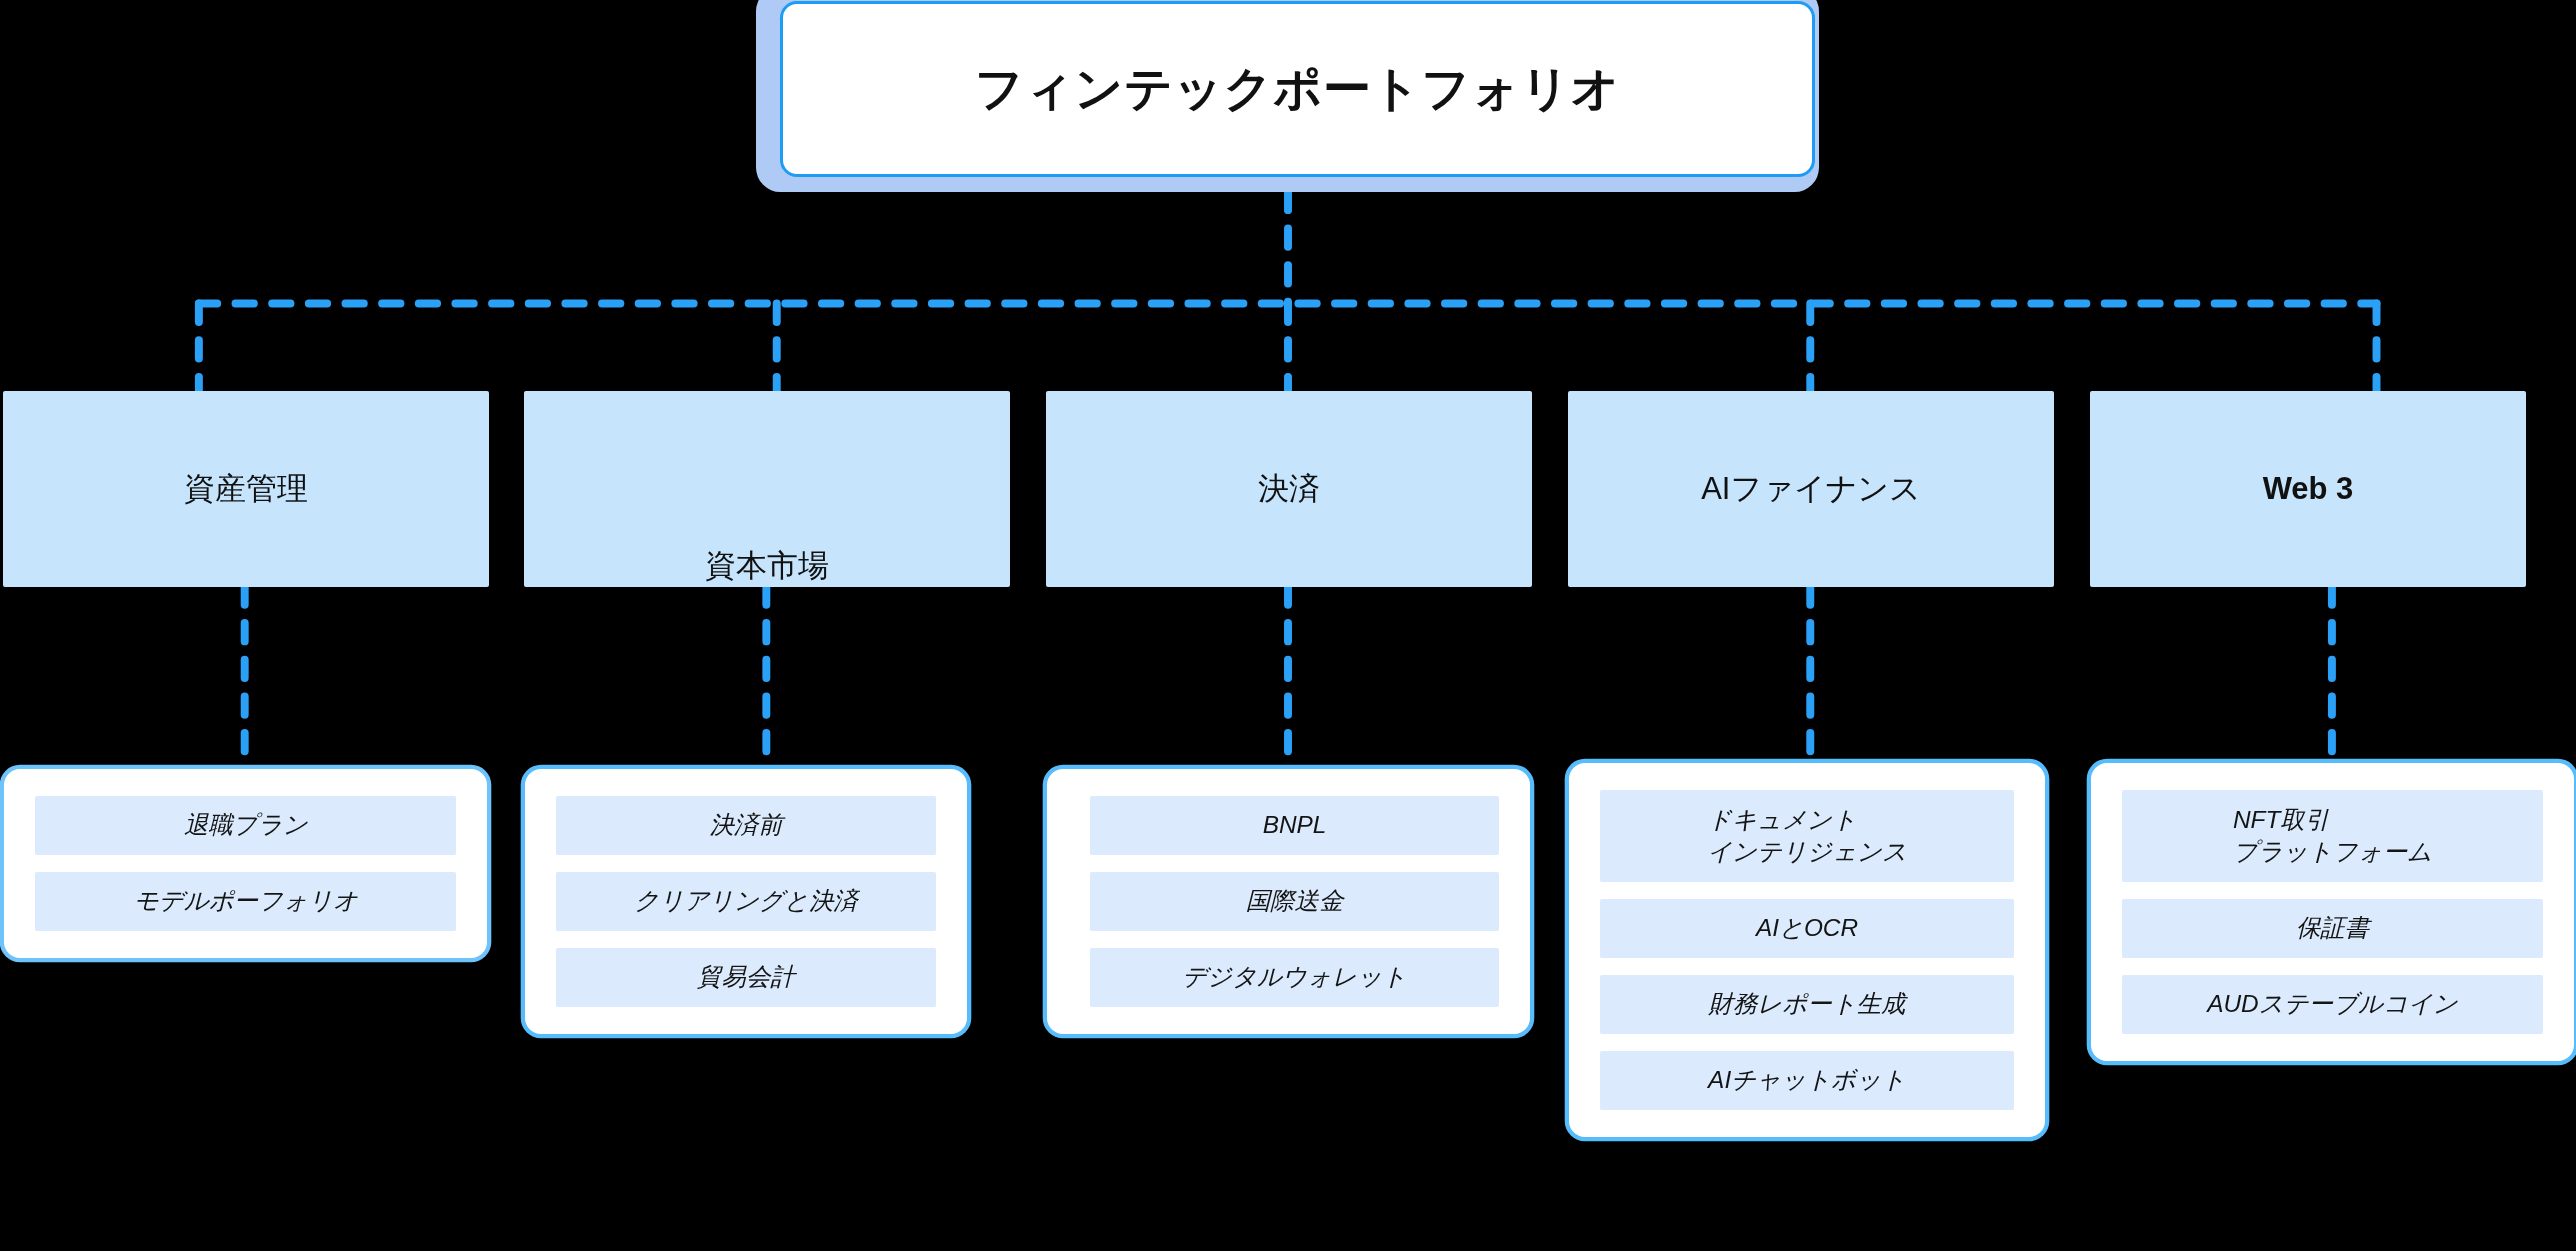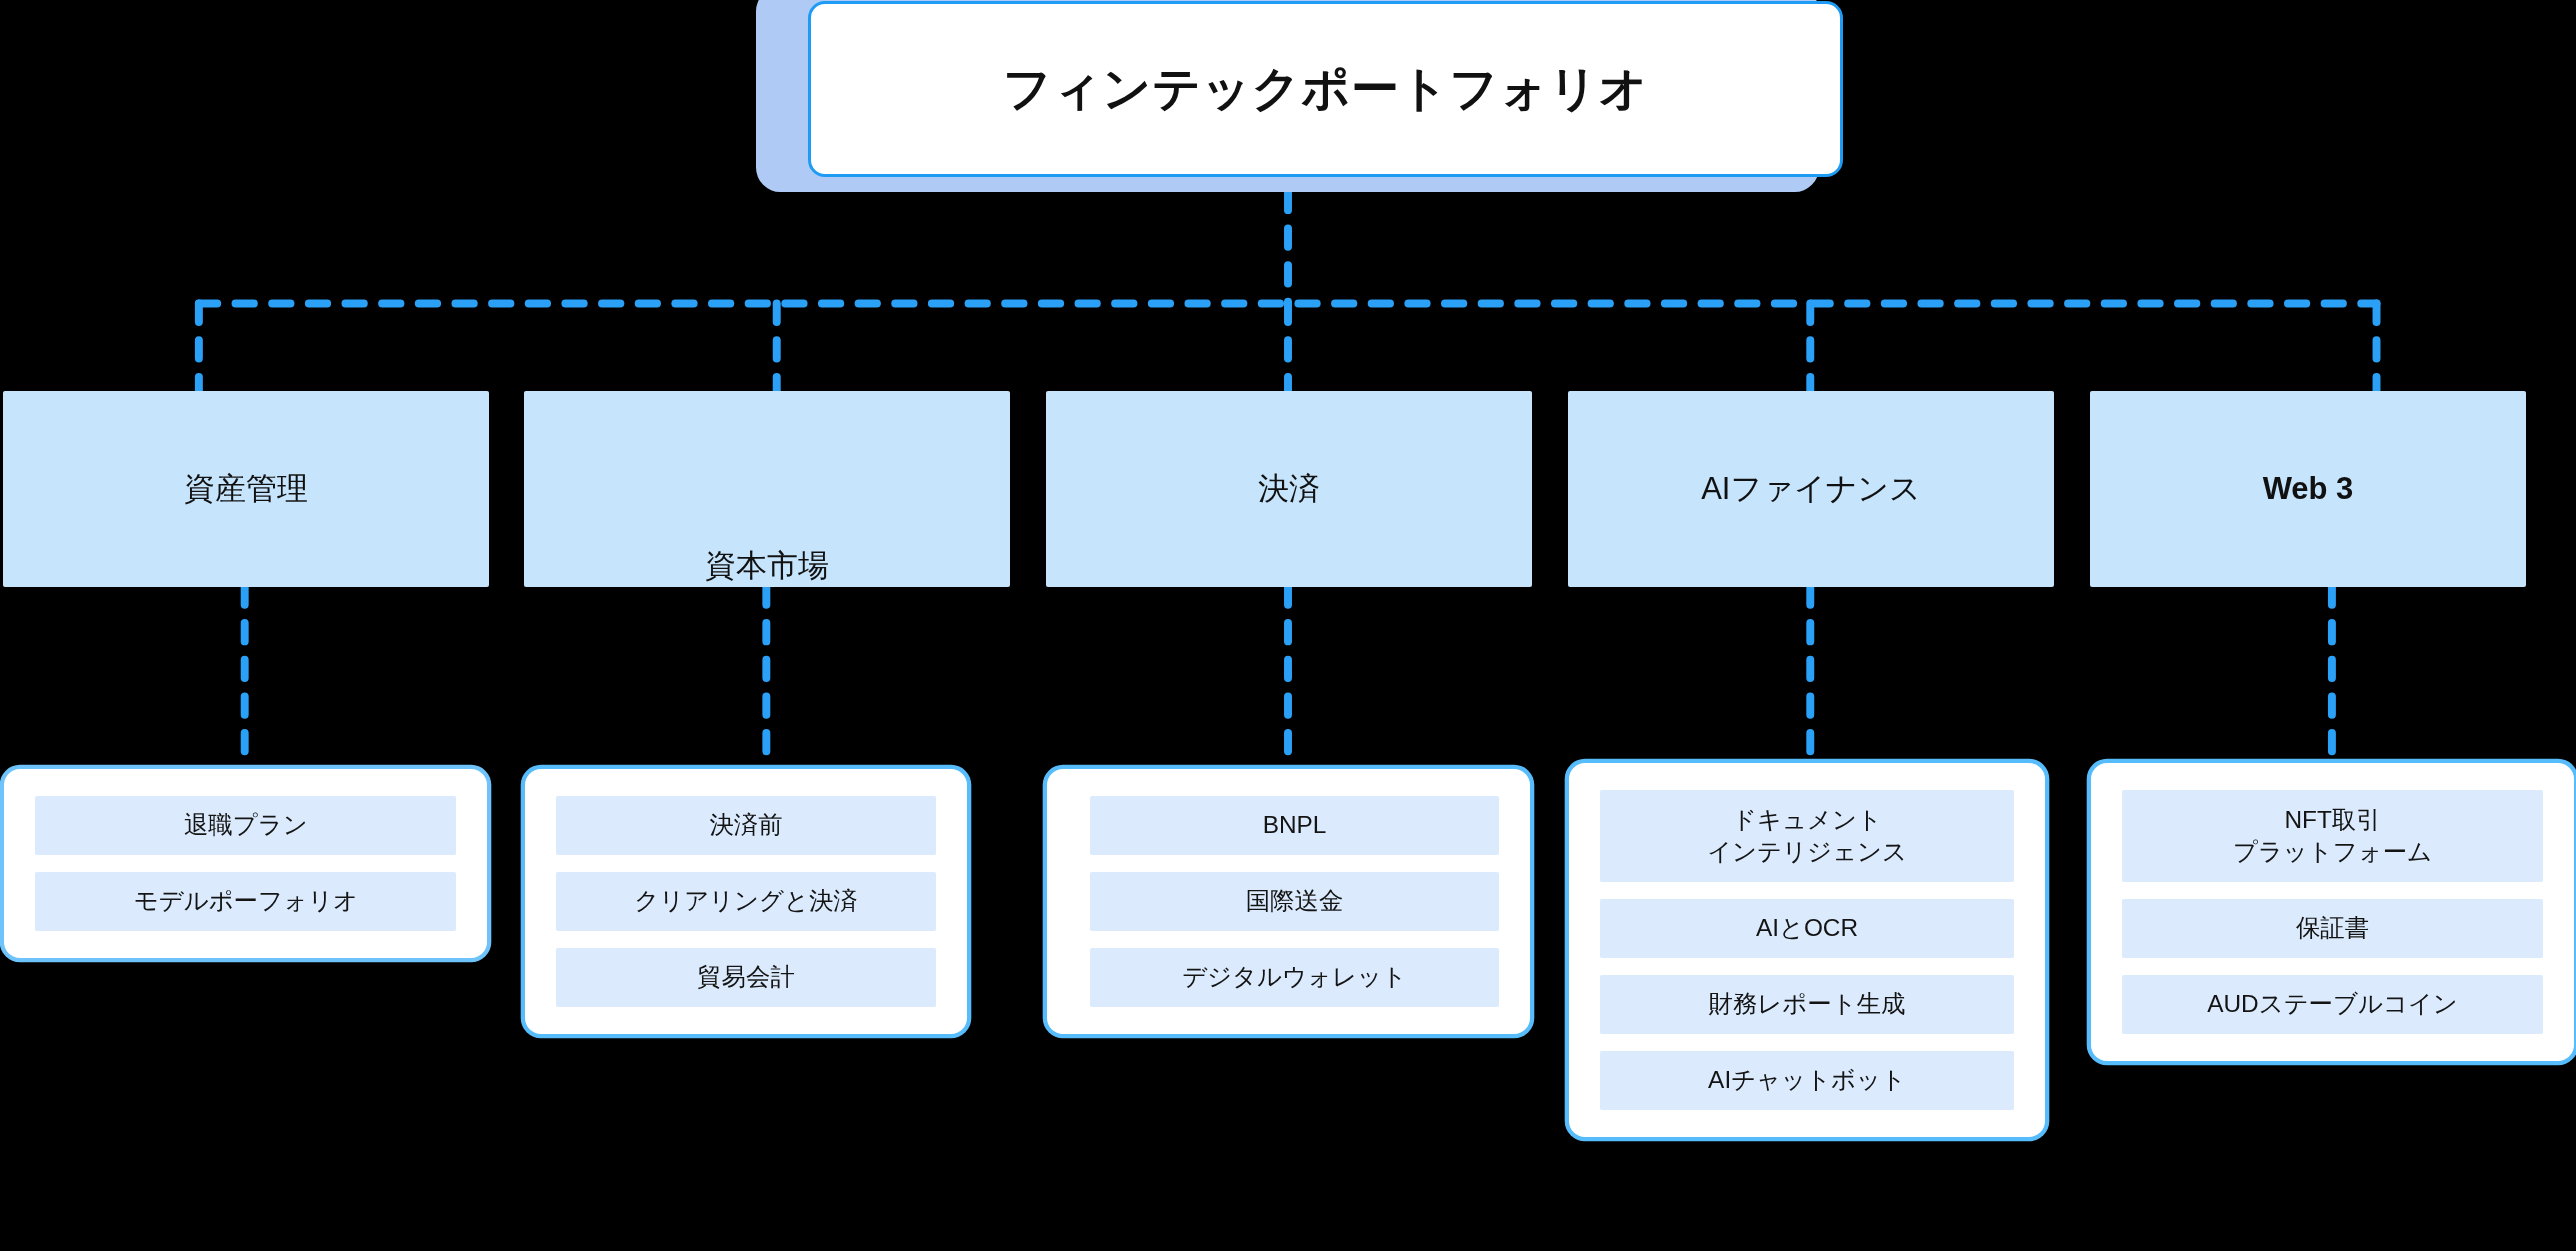--- a/index.html
+++ b/index.html
@@ -17,21 +17,21 @@
   
   .root-halo {
     position: absolute;
     left: 756px; top: -13.4px;
     width: 1063px; height: 205px;
     background: #AFCBF5;
     border-radius: 24.4px;
   }
   .root-node {
     position: absolute;
-    left: 808px; top: 1.2px;
+    left: 780px; top: 1.2px;
     width: 1035px; height: 176px;
     background: #FFFFFF;
     border: 3.7px solid #1E9BF5;
     border-radius: 17px;
     display: flex; align-items: center; justify-content: center; text-align: center;
   }
   .root-label {
     font-size: 48px;
     font-weight: 700;
     color: #111111;
@@ -66,22 +66,23 @@
     flex-direction: column;
     gap: 17px;
     box-shadow: 0 0 0 4.3px #56BCFB;
   }
   .grp.g1 { box-shadow: 0 0 0 4.3px #6EC3FA; }
   .leaf {
     background: #DBEBFD;
     border-radius: 1.8px;
     min-height: 59px;
     display: flex; align-items: center; justify-content: center;
-    text-align: center;
+    text-align: left;
     padding: 8.6px 6.1px;
+    font-style: italic;
   }
   .leaf-label {
     font-size: 24.4px;
     color: #141414;
     line-height: 1.32;
     white-space: pre-line;
   }
 </style>
 </head>
 <body>

